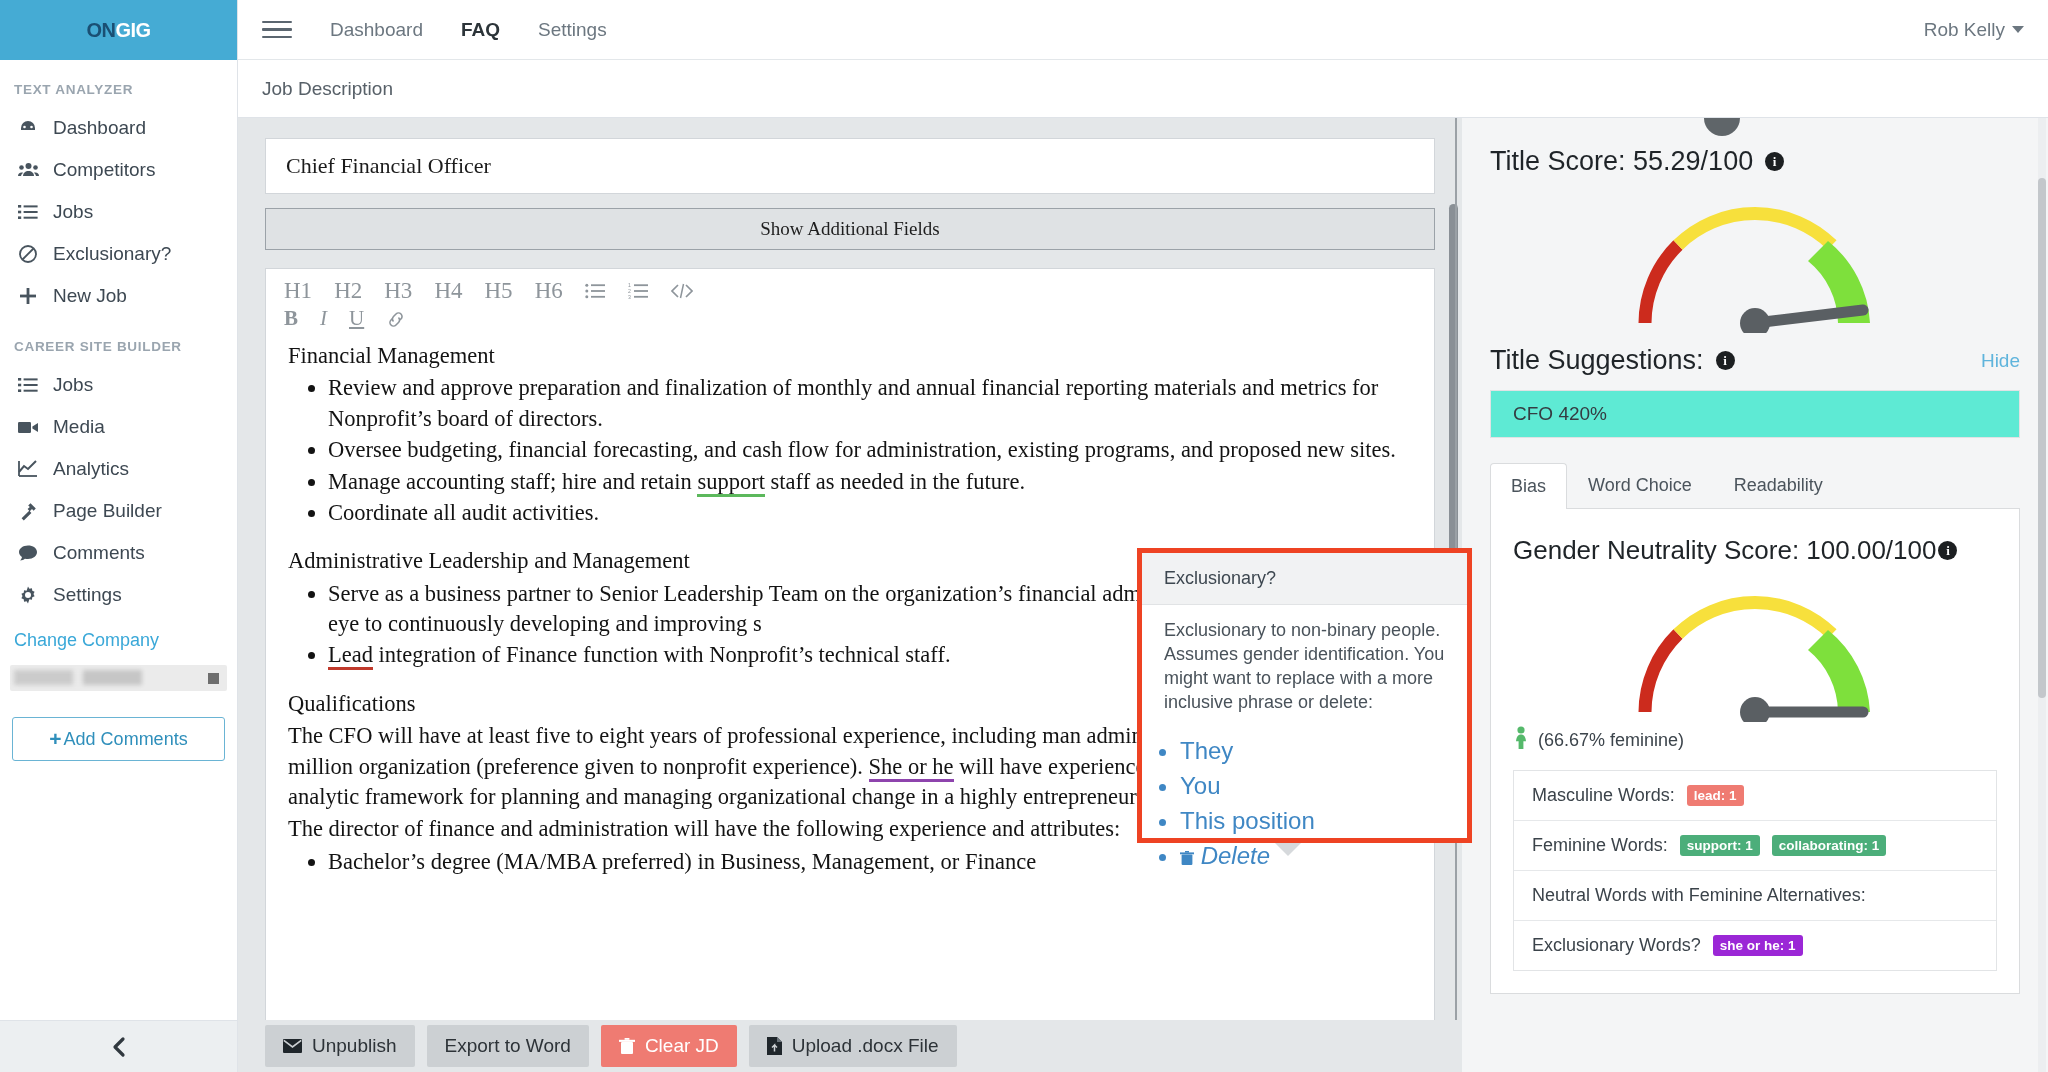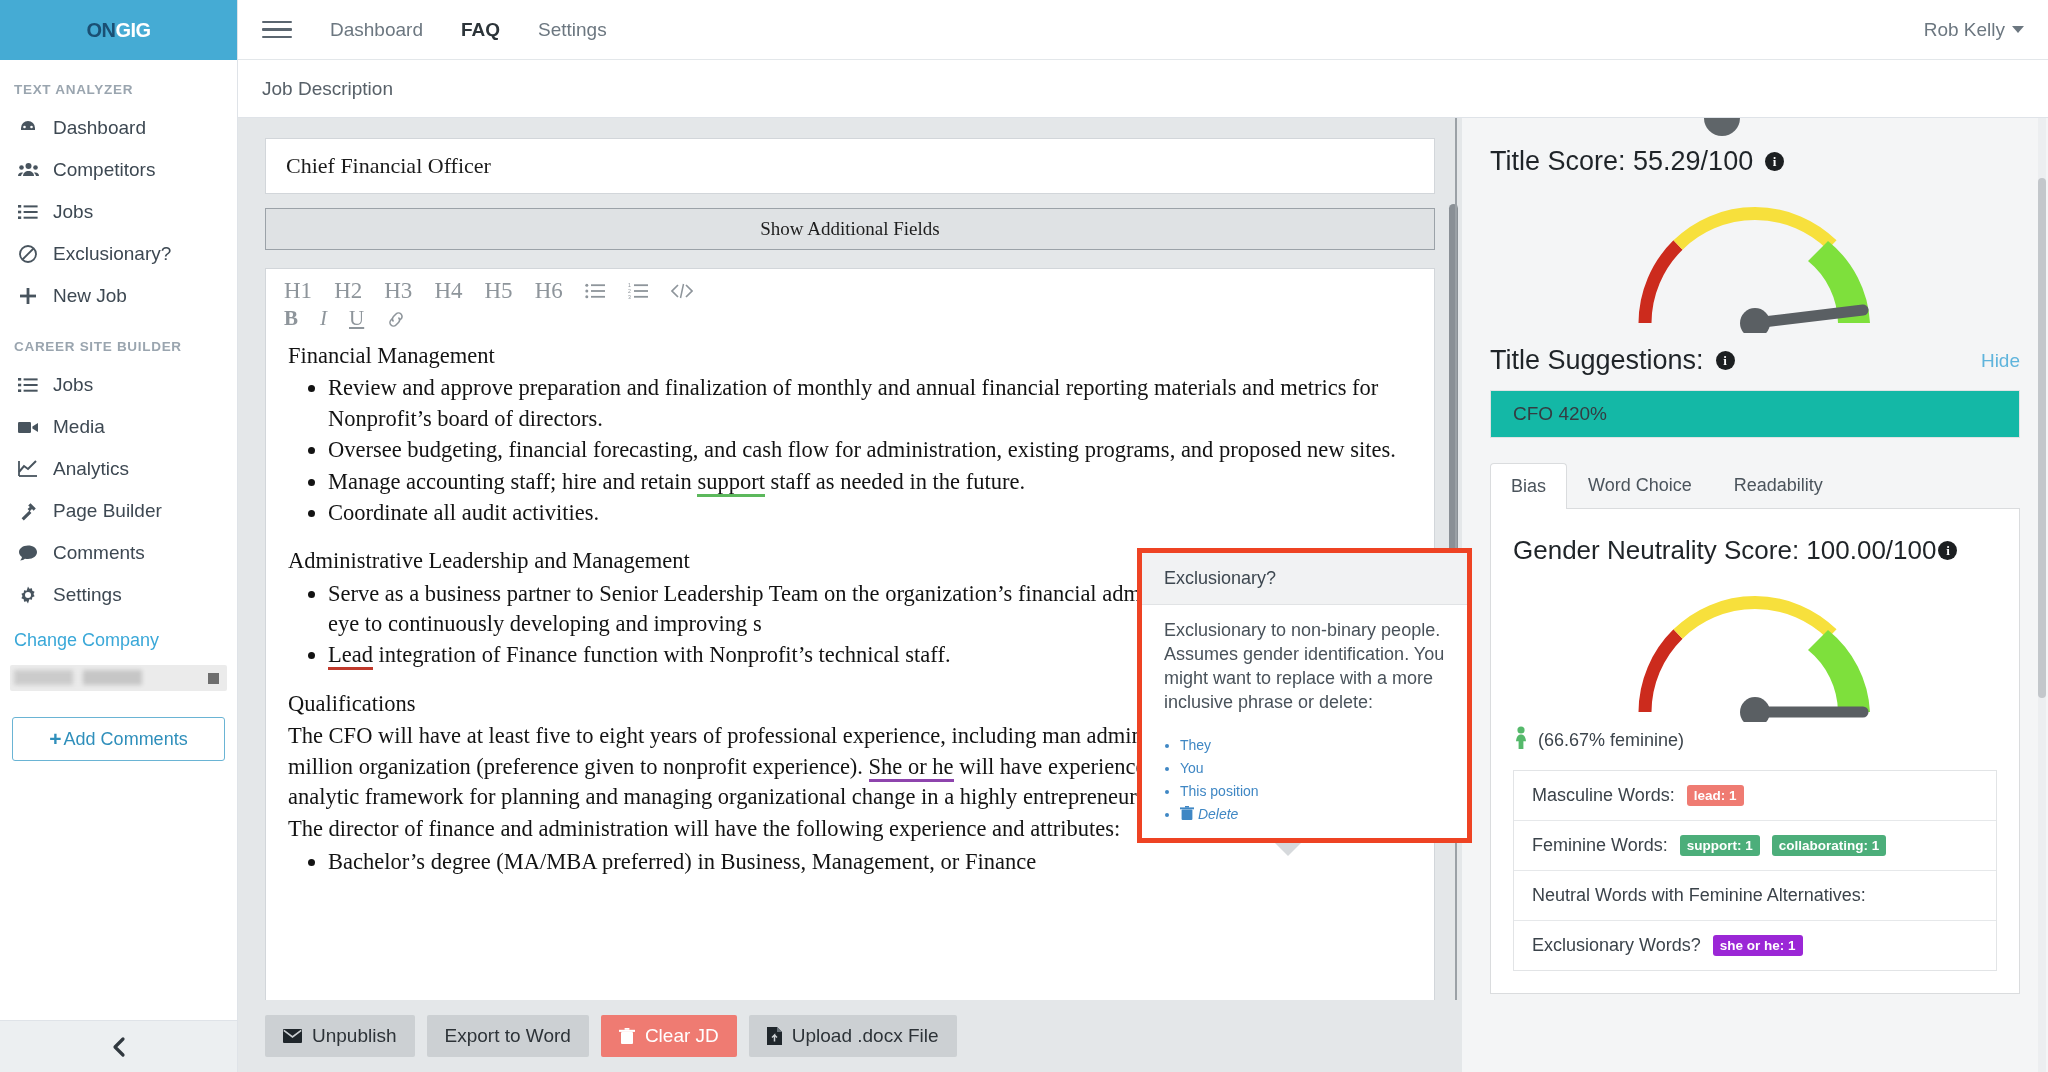--- a/index.html
+++ b/index.html
@@ -147,32 +147,32 @@
   .exc-popup {
     position: absolute; left: 1137px; top: 548px; width: 335px; height: 295px;
     background: #fff; border: 5px solid #ee4323; z-index: 40;
   }
   .exc-head {
     background: #f1f2f3; border-bottom: 1px solid #e1e3e5;
     font-size: 18px; color: #3d4750; padding: 15px 0 15px 22px;
   }
   .exc-body { padding: 14px 20px 6px 22px; font-size: 18px; color: #49525a;
     line-height: 1.33; }
-  .exc-list { margin: 16px 0 0 38px; color: #3f87c4; font-size: 14px; }
+  .exc-list { margin: 16px 0 0 38px; color: #3f87c4; font-size: 24px; }
   .exc-list li { margin-bottom: 7px; cursor: pointer; }
   .exc-list li span.del { font-style: italic; }
   .exc-tip {
     position: absolute; left: 1275px; top: 843px; width: 0; height: 0;
     border-left: 13px solid transparent; border-right: 13px solid transparent;
     border-top: 13px solid #d6d9dc; z-index: 39;
   }
 
   
   .btn-bar {
-    position: absolute; left: 238px; bottom: 0; width: 1224px; height: 72px;
+    position: absolute; left: 238px; bottom: 0; width: 1224px; height: 52px;
     background: #e4e7e9; display: flex; align-items: center;
     padding-left: 27px; gap: 12px; z-index: 30;
   }
   .bbtn {
     background: #ccd0d3; color: #2d3338; font-size: 19px; padding: 10px 18px;
     display: flex; align-items: center; gap: 10px; cursor: pointer;
     border-radius: 2px; white-space: nowrap;
   }
   .bbtn.danger { background: #ef7b72; color: #ffffff; }
   .bbtn svg { display:block; }
@@ -208,21 +208,21 @@
     font-family: "Liberation Serif", serif; cursor: pointer;
   }
   .gauge { margin: 6px auto 0 auto; width: 300px; height: 150px; position: relative; }
   .sugg-row {
     display: flex; align-items: center; justify-content: space-between;
     margin-top: 12px;
   }
   .sugg-label { font-size: 27px; color: #1f2428; display: flex; align-items: center; gap: 12px; }
   .hide-link { color: #5fb4dc; font-size: 19px; cursor: pointer; }
   .sugg-box {
-    margin-top: 14px; background: #14b8a6; border: 1px solid #e0e2e4;
+    margin-top: 14px; background: #5eead4; border: 1px solid #e0e2e4;
     height: 48px; display: flex; align-items: center; padding-left: 22px;
     font-size: 19px; color: #353c42;
   }
 
   .tabs { margin-top: 24px; display: flex; align-items: flex-end; }
   .tab {
     font-size: 18px; color: #4b545c; padding: 12px 20px;
     border: 1px solid transparent; border-bottom: none; cursor: pointer;
   }
   .tab.active {

